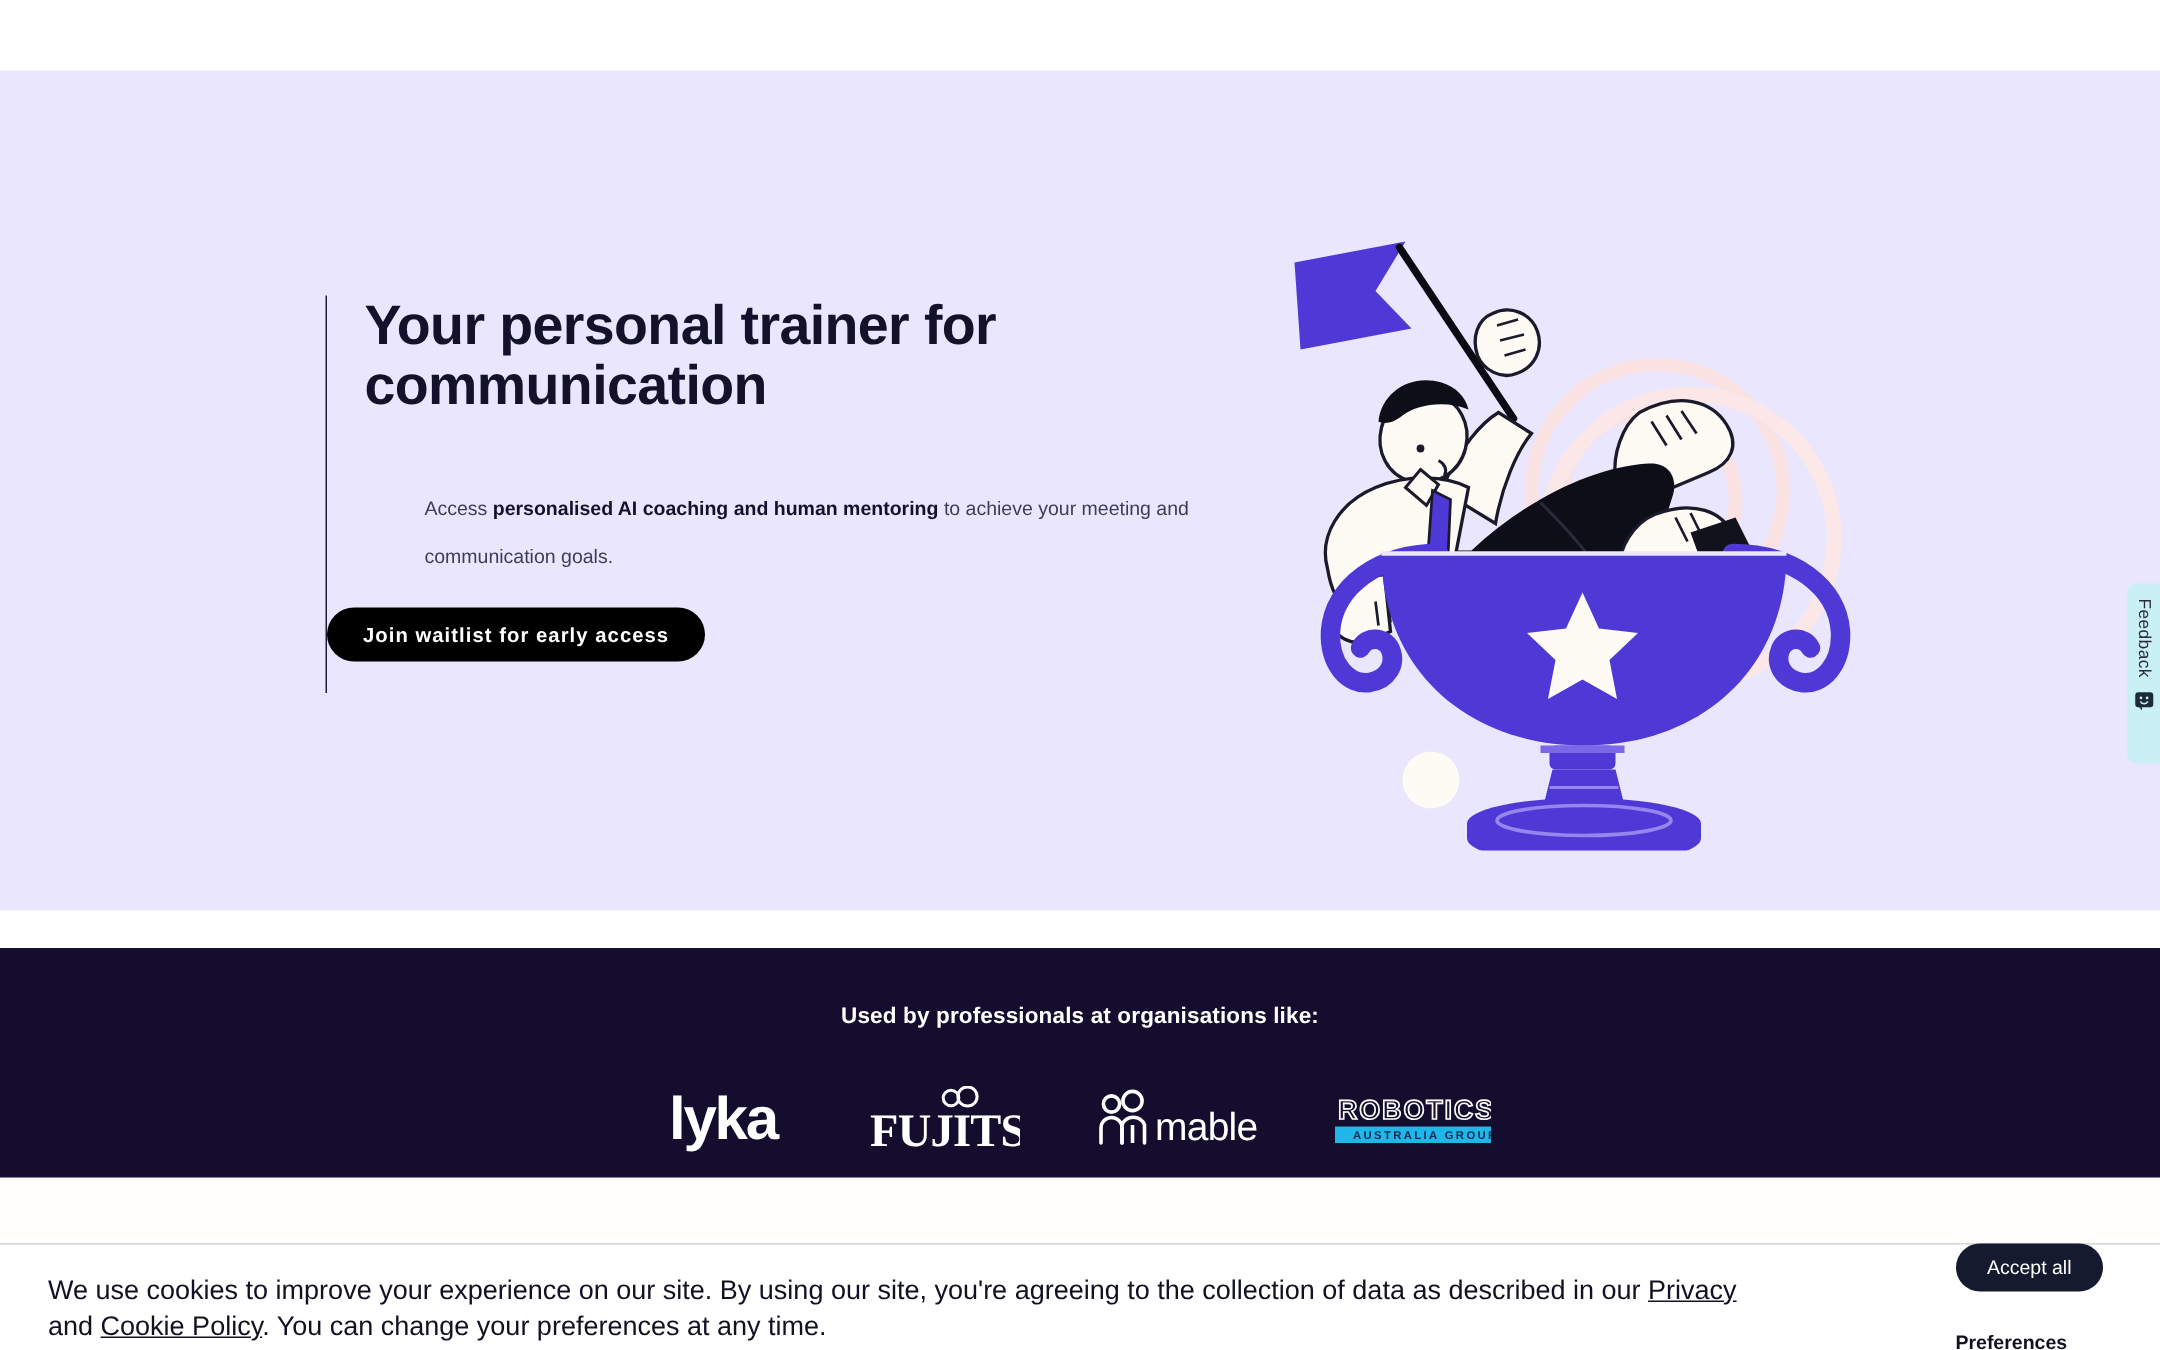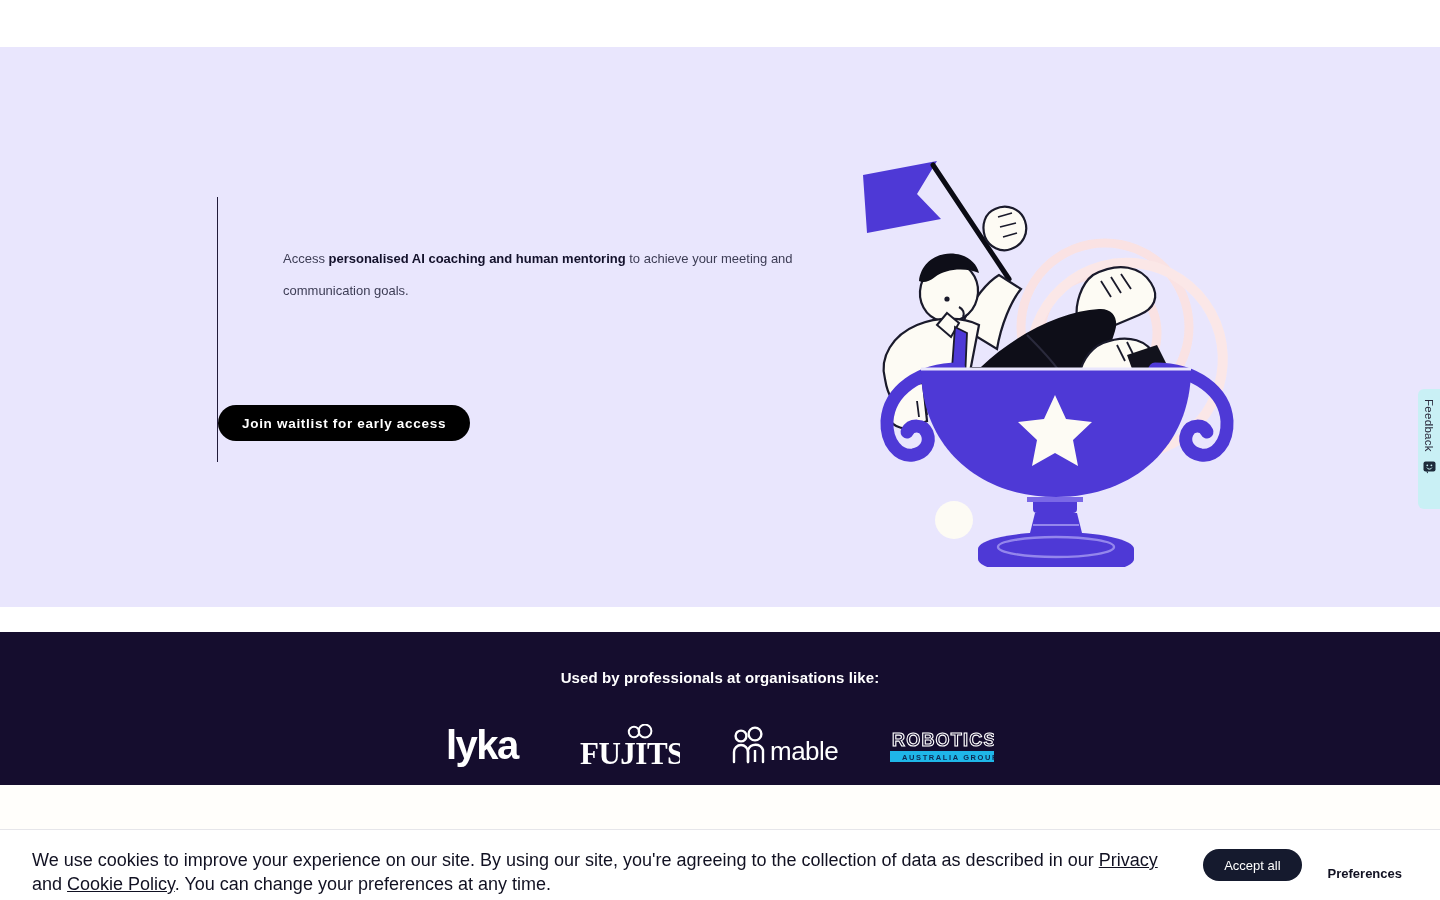--- a/index.html
+++ b/index.html
@@ -124,21 +124,21 @@
     z-index: 50;
   }
   .cookie-text {
     margin-left: 32px;
     width: 1140px;
     font-size: 18px; line-height: 24px; color: #111122; margin-top: 14px;
   }
   .cookie-text a { color: #111122; text-decoration: underline; cursor: pointer; }
   .cookie-actions {
     margin-left: auto; margin-right: 38px;
-    display: flex; align-items: flex-end; gap: 26px;
+    display: flex; align-items: flex-start; gap: 26px; flex-direction: column;
   }
   .btn-accept {
     height: 32px; padding: 0 21px;
     background: #151a2e; color: #ffffff;
     border: none; border-radius: 999px;
     font-family: "Liberation Sans", sans-serif;
     font-size: 13px; font-weight: 400; cursor: pointer;
   }
   .btn-prefs {
     background: none; border: none; padding: 0;
@@ -166,20 +166,21 @@
 </head>
 <body>
 
 <div class="page">
 
 
   <div class="hero">
     <div class="hero-inner">
 
       <div class="hero-copy">
+        <h1 class="hero-title">Your personal trainer for communication</h1>
         <p class="hero-sub"><span>Access </span><b>personalised AI coaching and human mentoring</b><span> to achieve your meeting and communication goals.</span></p>
         <button class="cta">Join waitlist for early access</button>
       </div>
 
       <div class="hero-art">
         <svg viewBox="0 0 400 410" width="400" height="410">
 
           <g fill="none" stroke="#fbe2e2" stroke-width="9" opacity="0.95">
             <circle cx="250" cy="170" r="84"></circle>
             <circle cx="244" cy="176" r="58"></circle>

